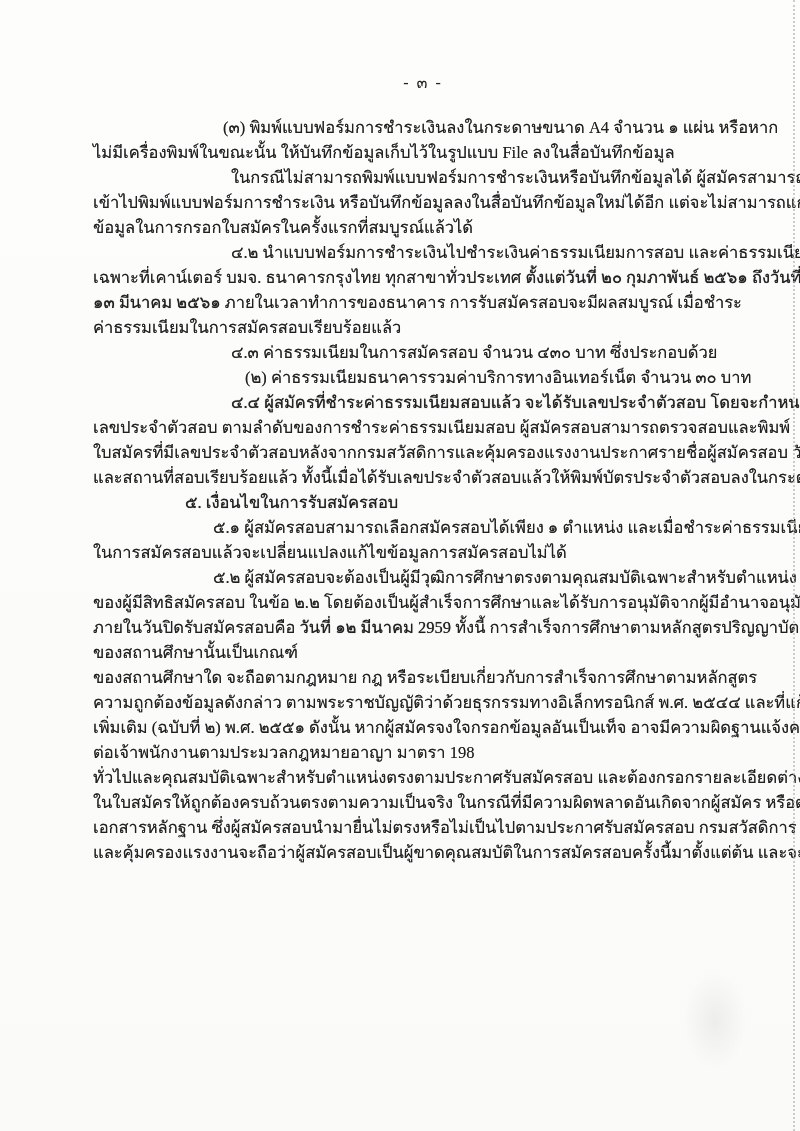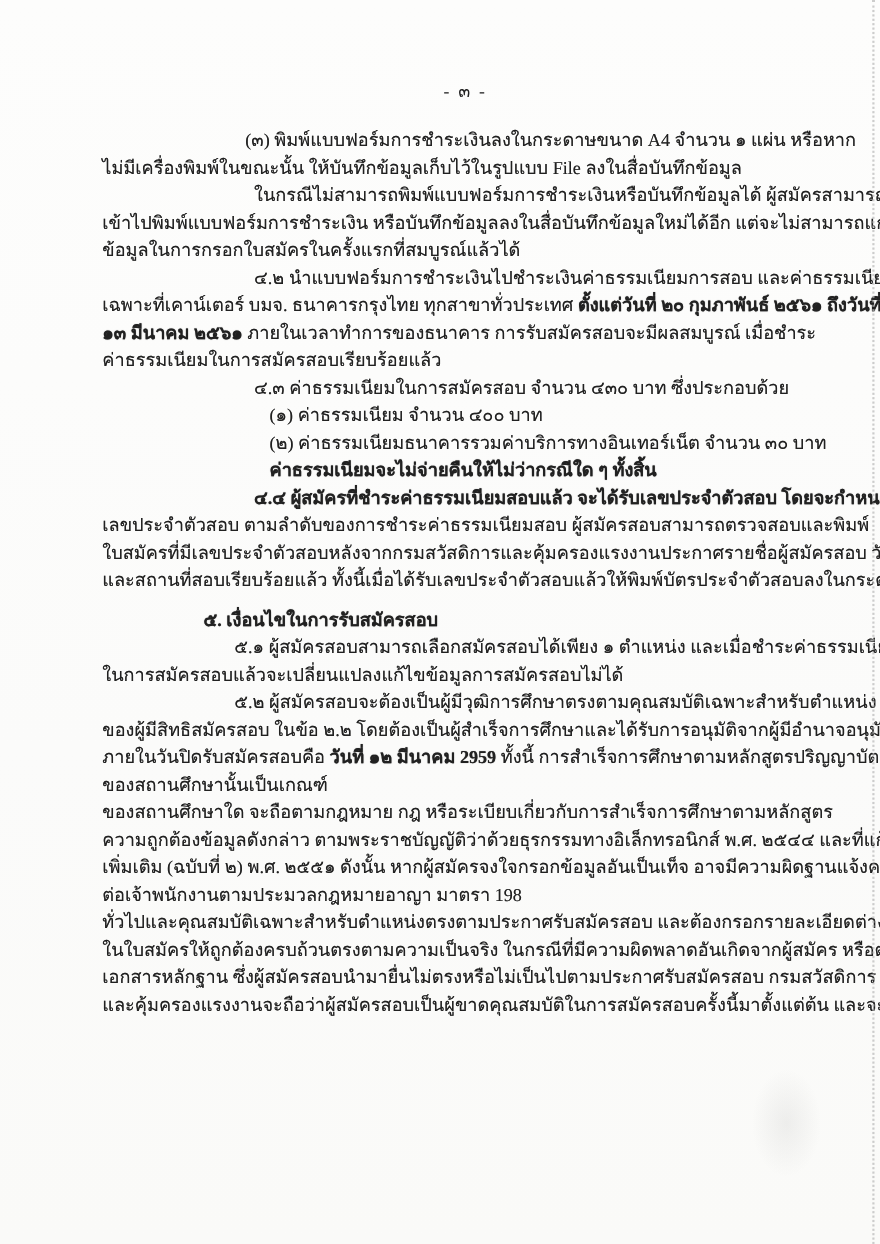--- a/index.html
+++ b/index.html
@@ -54,49 +54,47 @@
   }
   .line {
     font-size: 16.5px;
     line-height: 25px;
     height: 25px;
     white-space: nowrap;
     color: #212121;
     
     text-shadow: 0 0 0.4px rgba(30,30,30,0.55);
   }
-  .line b { font-weight: 700; text-shadow: 0 0 0.7px rgba(20,20,20,0.8); }
+  .line b { font-weight: 400; text-shadow: 0 0 0.7px rgba(20,20,20,0.8); }
   
   .in-m     { padding-left: 0; }
   .in-item3 { padding-left: 130px; }
   .in-sec4  { padding-left: 138px; }
   .in-sub   { padding-left: 152px; }
   .in-head5 { padding-left: 92px; }
   .in-sec5  { padding-left: 120px; }
-  .gap-before { margin-top: 11px; }
+  .gap-before { }
 </style>
 </head>
 <body>
 
 <div class="paper">
   <div class="page-number">- ๓ -</div>
   <div class="doc-body" id="doc-body">
       <div class="line in-item3"><span>(๓) พิมพ์แบบฟอร์มการชำระเงินลงในกระดาษขนาด A4  จำนวน ๑ แผ่น หรือหาก</span></div>
       <div class="line in-m"><span>ไม่มีเครื่องพิมพ์ในขณะนั้น ให้บันทึกข้อมูลเก็บไว้ในรูปแบบ File ลงในสื่อบันทึกข้อมูล</span></div>
       <div class="line in-sec4"><span>ในกรณีไม่สามารถพิมพ์แบบฟอร์มการชำระเงินหรือบันทึกข้อมูลได้ ผู้สมัครสามารถ</span></div>
       <div class="line in-m"><span>เข้าไปพิมพ์แบบฟอร์มการชำระเงิน หรือบันทึกข้อมูลลงในสื่อบันทึกข้อมูลใหม่ได้อีก แต่จะไม่สามารถแก้ไข</span></div>
       <div class="line in-m"><span>ข้อมูลในการกรอกใบสมัครในครั้งแรกที่สมบูรณ์แล้วได้</span></div>
       <div class="line in-sec4"><span>๔.๒ นำแบบฟอร์มการชำระเงินไปชำระเงินค่าธรรมเนียมการสอบ และค่าธรรมเนียมธนาคาร</span></div>
       <div class="line in-m"><span>เฉพาะที่เคาน์เตอร์ บมจ. ธนาคารกรุงไทย ทุกสาขาทั่วประเทศ </span><b>ตั้งแต่วันที่ ๒๐ กุมภาพันธ์ ๒๕๖๑ ถึงวันที่</b></div>
       <div class="line in-m"><b>๑๓ มีนาคม ๒๕๖๑</b><span> ภายในเวลาทำการของธนาคาร การรับสมัครสอบจะมีผลสมบูรณ์ เมื่อชำระ</span></div>
       <div class="line in-m"><span>ค่าธรรมเนียมในการสมัครสอบเรียบร้อยแล้ว</span></div>
       <div class="line in-sec4"><span>๔.๓ ค่าธรรมเนียมในการสมัครสอบ จำนวน ๔๓๐ บาท ซึ่งประกอบด้วย</span></div>
-      <div class="line in-sub"><span>(๑) ค่าธรรมเนียม จำนวน ๔๐๐ บาท</span></div>
       <div class="line in-sub"><span>(๒) ค่าธรรมเนียมธนาคารรวมค่าบริการทางอินเทอร์เน็ต จำนวน ๓๐ บาท</span></div>
-      <div class="line in-sub"><b>ค่าธรรมเนียมจะไม่จ่ายคืนให้ไม่ว่ากรณีใด ๆ ทั้งสิ้น</b></div>
       <div class="line in-sec4"><b>๔.๔ ผู้สมัครที่ชำระค่าธรรมเนียมสอบแล้ว จะได้รับเลขประจำตัวสอบ โดยจะกำหนด</b></div>
       <div class="line in-m"><span>เลขประจำตัวสอบ ตามลำดับของการชำระค่าธรรมเนียมสอบ ผู้สมัครสอบสามารถตรวจสอบและพิมพ์</span></div>
       <div class="line in-m"><span>ใบสมัครที่มีเลขประจำตัวสอบหลังจากกรมสวัสดิการและคุ้มครองแรงงานประกาศรายชื่อผู้สมัครสอบ วัน เวลา</span></div>
       <div class="line in-m"><span>และสถานที่สอบเรียบร้อยแล้ว ทั้งนี้เมื่อได้รับเลขประจำตัวสอบแล้วให้พิมพ์บัตรประจำตัวสอบลงในกระดาษ A4</span></div>
       <div class="line in-head5 gap-before"><b>๕. เงื่อนไขในการรับสมัครสอบ</b></div>
       <div class="line in-sec5"><span>๕.๑ ผู้สมัครสอบสามารถเลือกสมัครสอบได้เพียง ๑ ตำแหน่ง และเมื่อชำระค่าธรรมเนียม</span></div>
       <div class="line in-m"><span>ในการสมัครสอบแล้วจะเปลี่ยนแปลงแก้ไขข้อมูลการสมัครสอบไม่ได้</span></div>
       <div class="line in-sec5"><span>๕.๒ ผู้สมัครสอบจะต้องเป็นผู้มีวุฒิการศึกษาตรงตามคุณสมบัติเฉพาะสำหรับตำแหน่ง</span></div>
       <div class="line in-m"><span>ของผู้มีสิทธิสมัครสอบ ในข้อ ๒.๒ โดยต้องเป็นผู้สำเร็จการศึกษาและได้รับการอนุมัติจากผู้มีอำนาจอนุมัติ</span></div>
       <div class="line in-m"><span>ภายในวันปิดรับสมัครสอบคือ </span><b>วันที่ ๑๒ มีนาคม 2959</b><span> ทั้งนี้ การสำเร็จการศึกษาตามหลักสูตรปริญญาบัตร</span></div>

